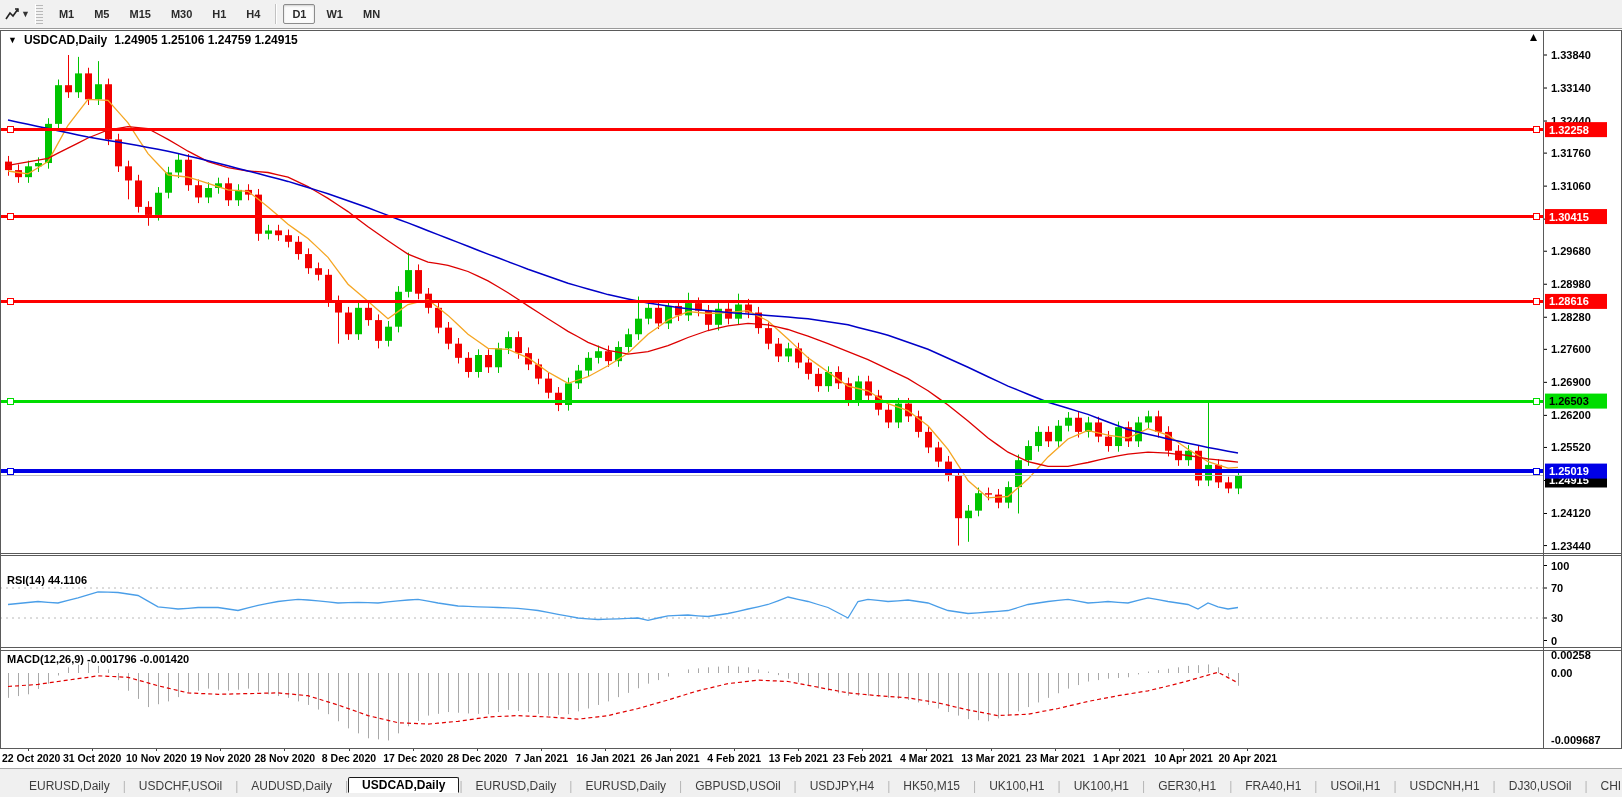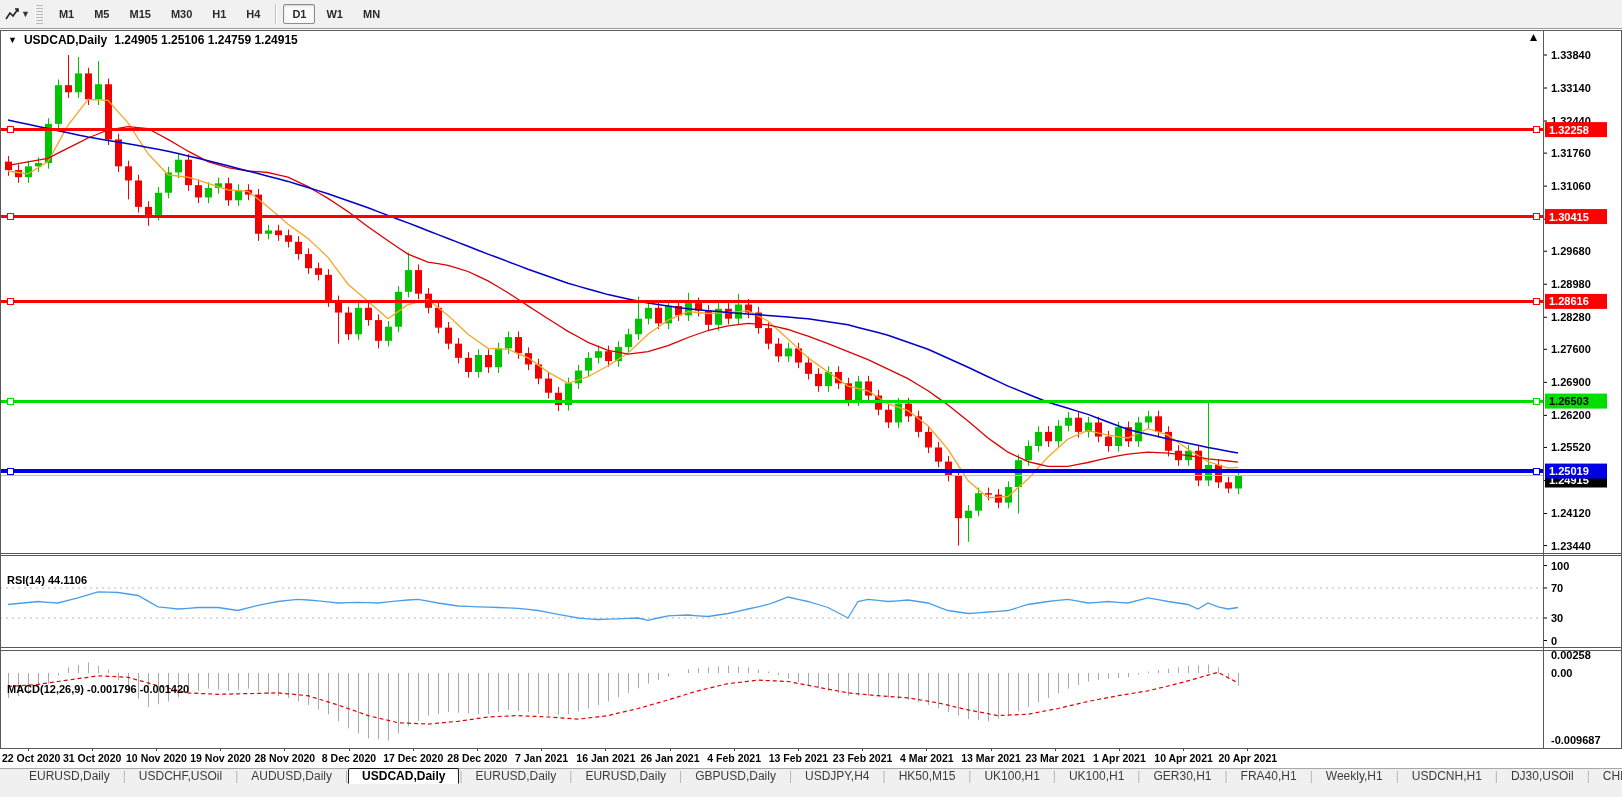--- a/index.html
+++ b/index.html
@@ -14,24 +14,24 @@
     repeating-linear-gradient(#f1f1f1 0 1px,#b9b9b9 1px 2px,#f1f1f1 2px 3px);border-left:1px solid #fff;}
   .tfbtn{font-size:11px;font-weight:600;color:#2b2b2b;padding:3px 8px;margin:0 1px;border:1px solid transparent;
     border-radius:2px;cursor:default;line-height:13px;}
   .tfbtn.active{background:#fbfbfb;border:1px solid #8c8c8c;box-shadow:inset 0 1px 2px rgba(0,0,0,.18);}
   .vsep{width:1px;height:20px;background:#c2c2c2;margin:0 5px;border-right:1px solid #fff;}
   
   .ovl{position:absolute;z-index:2;color:#000;white-space:pre;}
   #title{left:8px;top:33px;font-size:12px;font-weight:700;display:flex;align-items:center;gap:7px;}
   #title .tri{font-size:9px;position:relative;top:0px;}
   #rsi-label{left:7px;top:558px;font-size:11px;font-weight:600;margin-top:16px;}
-  #macd-label{left:7px;top:683px;font-size:11px;font-weight:600;}
+  #macd-label{left:7px;top:653px;font-size:11px;font-weight:600;}
   
   #tabbar{position:absolute;left:0;top:768px;width:1622px;height:25px;background:#f0f0f0;
-    border-top:1px solid #a8a8a8;display:flex;align-items:flex-start;box-sizing:border-box;padding-left:16px;z-index:3;}
+    border-top:1px solid #a8a8a8;display:flex;align-items:flex-end;box-sizing:border-box;padding-left:16px;z-index:3;}
   .tab{display:flex;align-items:center;padding:0 13px;font-size:12px;color:#3d3d3d;cursor:default;white-space:nowrap;}
   .tab.active{background:#fff;border:1px solid #1a1a1a;border-bottom:1px solid #fff;color:#000;font-weight:600;
     margin-top:-1px;border-radius:2px 2px 0 0;}
   .tabsep{display:flex;align-items:center;color:#b5b5b5;font-size:12px;}
   #bottomstrip{position:absolute;left:0;top:793px;width:1622px;height:4px;background:#f0f0f0;z-index:3;}
   svg{position:absolute;left:0;top:0;z-index:1;}
   svg text{font-family:"Liberation Sans",sans-serif;}
 </style>
 </head>
 <body>
@@ -609,35 +609,35 @@
       <div class="tab">USDCHF,USOil</div>
       <div class="tabsep">|</div>
       <div class="tab">AUDUSD,Daily</div>
       <div class="tabsep">|</div>
       <div class="tab active">USDCAD,Daily</div>
       <div class="tabsep">|</div>
       <div class="tab">EURUSD,Daily</div>
       <div class="tabsep">|</div>
       <div class="tab">EURUSD,Daily</div>
       <div class="tabsep">|</div>
-      <div class="tab">GBPUSD,Daily</div>
+      <div class="tab">GBPUSD,USOil</div>
       <div class="tabsep">|</div>
       <div class="tab">USDJPY,H4</div>
       <div class="tabsep">|</div>
       <div class="tab">HK50,M15</div>
       <div class="tabsep">|</div>
       <div class="tab">UK100,H1</div>
       <div class="tabsep">|</div>
       <div class="tab">UK100,H1</div>
       <div class="tabsep">|</div>
       <div class="tab">GER30,H1</div>
       <div class="tabsep">|</div>
       <div class="tab">FRA40,H1</div>
       <div class="tabsep">|</div>
-      <div class="tab">Weekly,H1</div>
+      <div class="tab">USOil,H1</div>
       <div class="tabsep">|</div>
       <div class="tab">USDCNH,H1</div>
       <div class="tabsep">|</div>
       <div class="tab">DJ30,USOil</div>
       <div class="tabsep">|</div>
       <div class="tab">CHINA300,H1</div>
     </div>
   <div id="bottomstrip"></div>
 </div>
 

